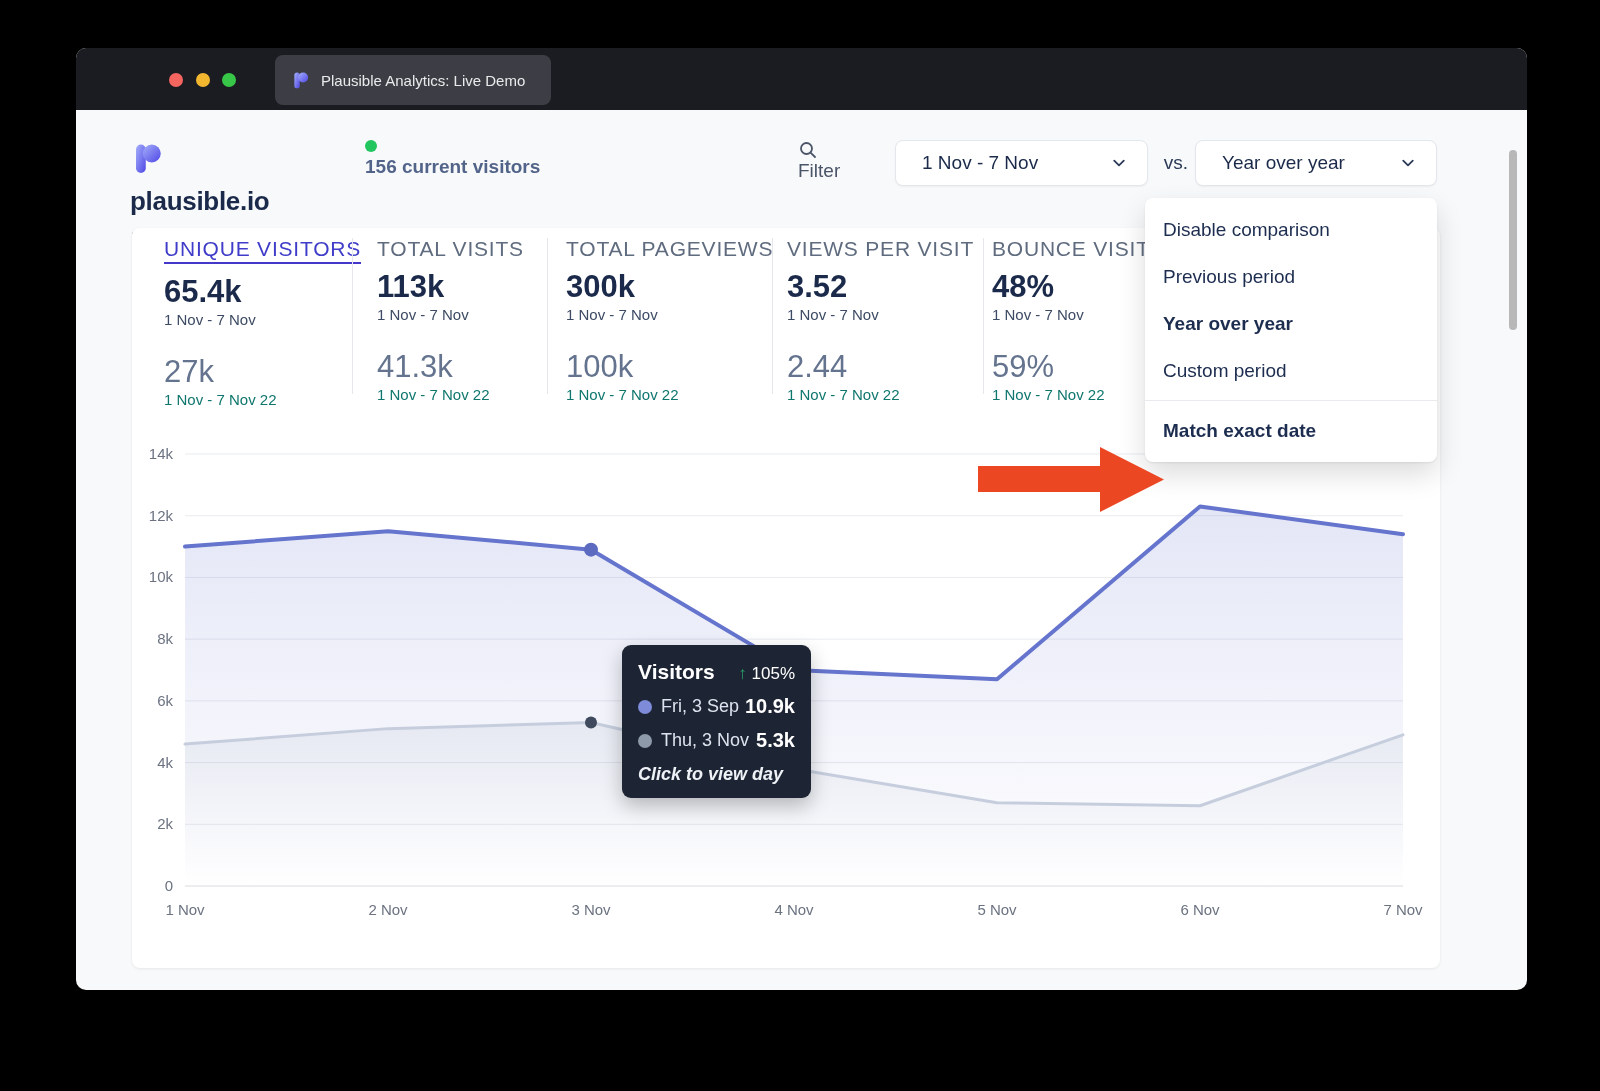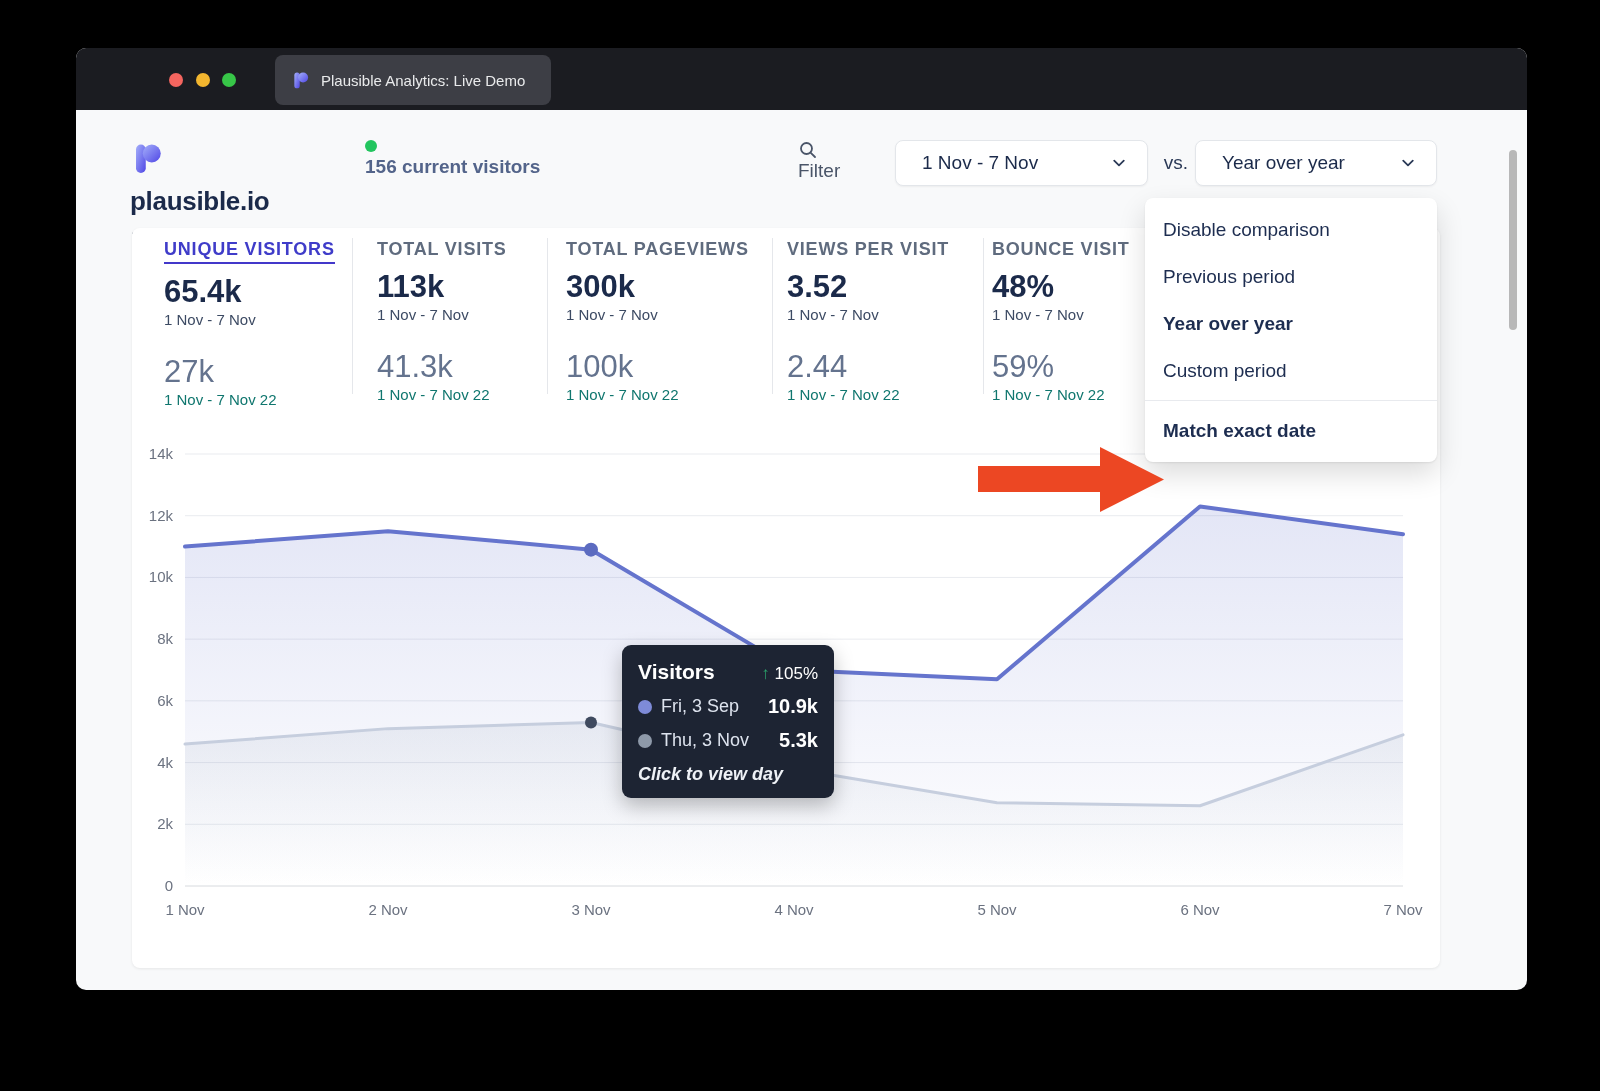--- a/index.html
+++ b/index.html
@@ -22,31 +22,31 @@
   .filter{left:722px;top:92px;height:48px;gap:0;cursor:pointer;}
   .filter-text{font-size:19px;color:#4a5568;}
   .dropdown{position:absolute;top:92px;height:46px;background:#fff;border:1px solid #e3e6ea;border-radius:8px;box-sizing:border-box;display:flex;align-items:center;justify-content:space-between;padding:0 20px 0 26px;box-shadow:0 1px 2px rgba(0,0,0,.05);cursor:pointer;}
   .dd-date{left:819px;width:253px;}
   .dd-comp{left:1119px;width:242px;}
   .dd-text{font-size:19px;color:#1b2a4a;}
   .vs{position:absolute;left:1080px;top:92px;height:46px;width:40px;display:flex;align-items:center;justify-content:center;font-size:19px;color:#2b3a57;}
 
   .card{position:absolute;left:56px;top:180px;width:1308px;height:740px;background:#fff;border-radius:8px;box-shadow:0 1px 3px rgba(0,0,0,.08);}
   .stat{position:absolute;top:191px;cursor:pointer;}
-  .stat-label{font-size:18px;font-weight:bold;color:#5f6b7e;letter-spacing:.8px;line-height:20px;white-space:nowrap;}
+  .stat-label{font-size:21px;font-weight:normal;color:#5f6b7e;letter-spacing:.8px;line-height:20px;white-space:nowrap;}
   .stat-label.selected{color:#3f3cc9;border-bottom:2px solid #4338ca;padding-bottom:3px;display:inline-block;}
   .stat-value{font-size:31px;font-weight:bold;color:#1b2a4a;margin-top:12px;line-height:32px;}
   .stat-period{font-size:15px;color:#3c4a63;margin-top:3px;line-height:18px;}
   .stat-cvalue{font-size:31px;font-weight:normal;color:#64738e;margin-top:27px;line-height:32px;}
   .stat-cperiod{font-size:15px;color:#0f766e;margin-top:3px;line-height:18px;}
   .stat-div{position:absolute;top:190px;width:1px;height:156px;background:#e5e7eb;}
 
   #chart-svg{position:absolute;left:109px;top:406px;overflow:visible;font-family:"Liberation Sans","DejaVu Sans",sans-serif;}
 
-  .tooltip{position:absolute;left:546px;top:597px;width:212px;background:#1d2433;border-radius:9px;box-sizing:border-box;padding:15px 16px 13px 16px;box-shadow:0 8px 20px rgba(0,0,0,.25);z-index:5;}
+  .tooltip{position:absolute;left:546px;top:597px;width:189px;background:#1d2433;border-radius:9px;box-sizing:border-box;padding:15px 16px 13px 16px;box-shadow:0 8px 20px rgba(0,0,0,.25);z-index:5;}
   .tt-head{display:flex;align-items:baseline;justify-content:space-between;}
   .tt-title{color:#fff;font-size:21px;font-weight:bold;}
   .tt-change{font-size:17px;color:#fff;}
   .tt-change .up{color:#2ba36b;font-weight:bold;}
   .tt-row{display:flex;align-items:center;margin-top:11px;}
   .tt-dot{width:14px;height:14px;border-radius:50%;margin-right:9px;flex:0 0 auto;}
   .tt-label{font-size:18px;color:#dde3ee;white-space:nowrap;}
   .tt-value{margin-left:auto;font-size:20px;font-weight:bold;color:#fff;}
   .tt-footer{margin-top:12px;font-size:18px;font-style:italic;font-weight:bold;color:#eef1f6;}
 

